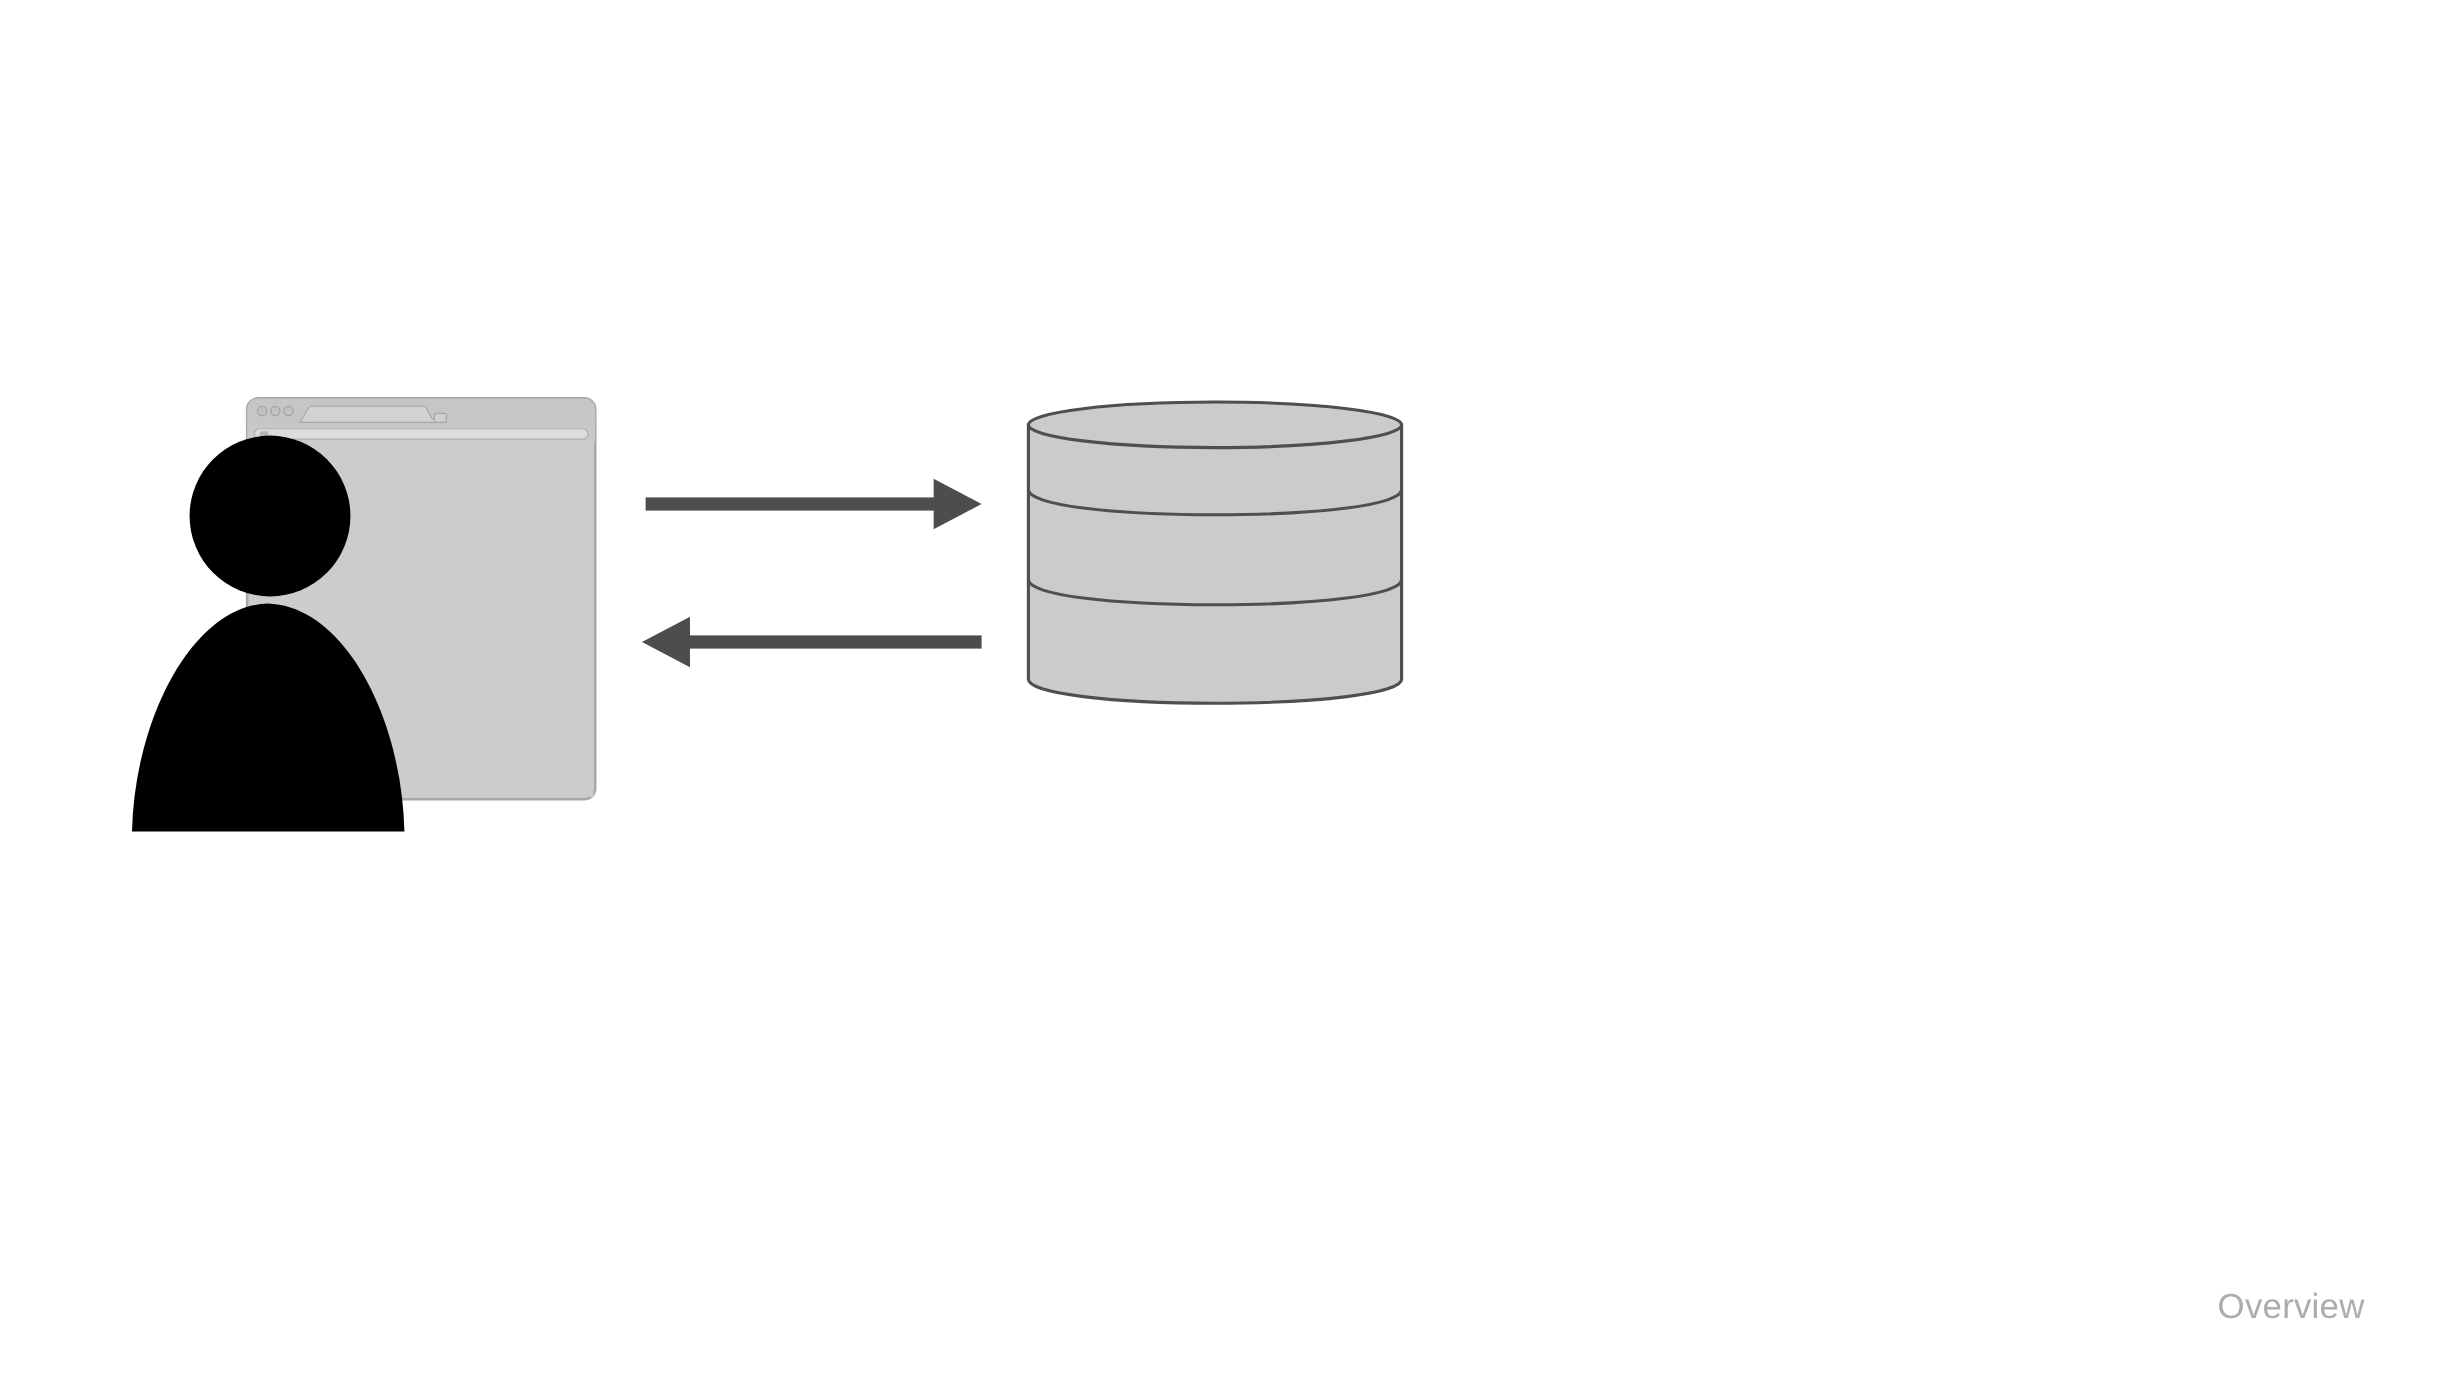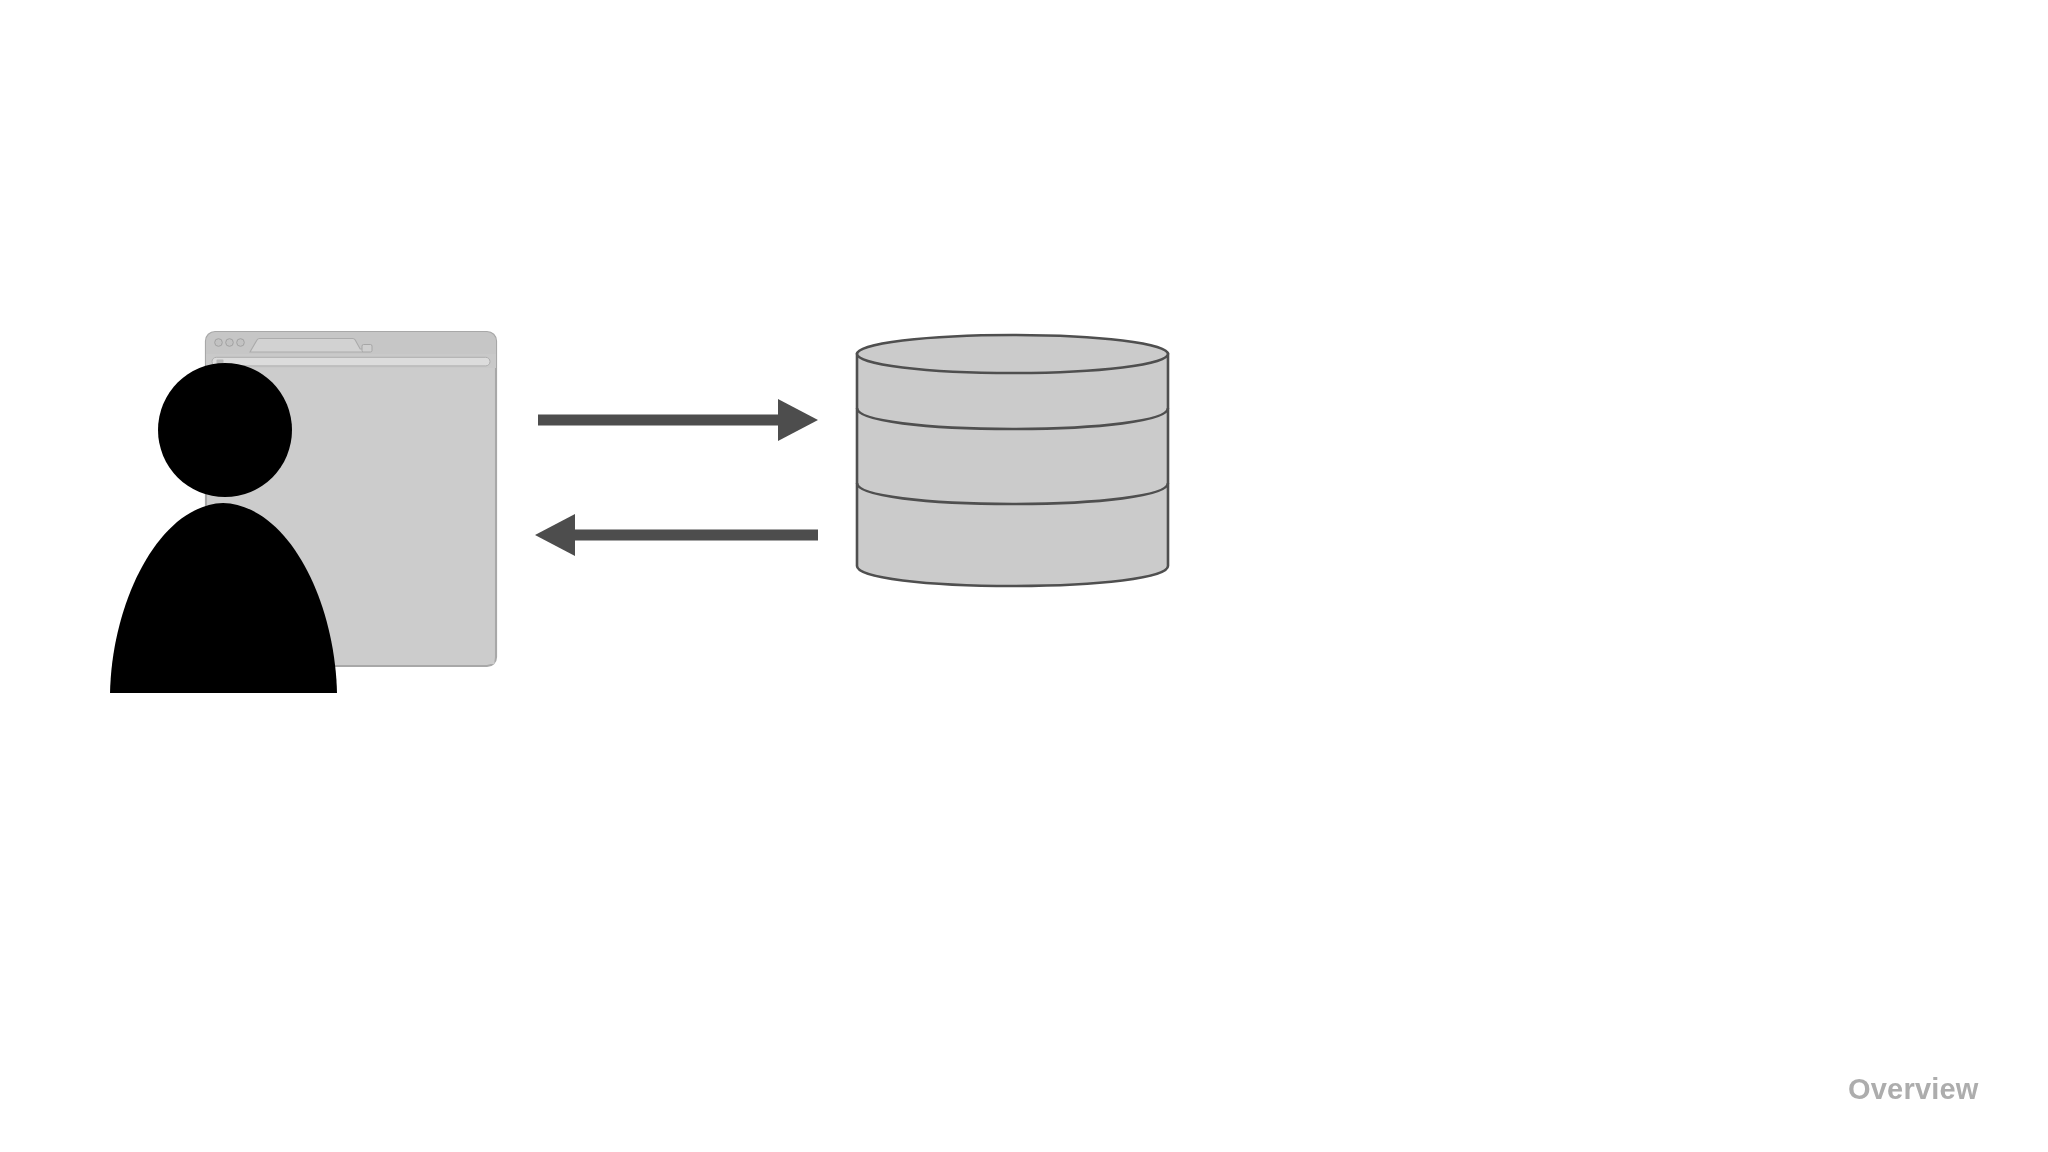--- a/index.html
+++ b/index.html
@@ -20,21 +20,21 @@
     top: 0;
     width: 2048px;
     height: 1152px;
   }
   .overview-label {
     position: absolute;
     left: 1848px;
     top: 1075px;
     font-family: "Liberation Sans", sans-serif;
     font-size: 29px;
-    font-weight: 700;
+    font-weight: 400;
     color: #adadad;
     letter-spacing: 0.2px;
     white-space: nowrap;
     line-height: 1;
   }
 </style>
 </head>
 <body>
 
 <svg id="canvas" viewBox="0 0 2048 1152" xmlns="http://www.w3.org/2000/svg">

